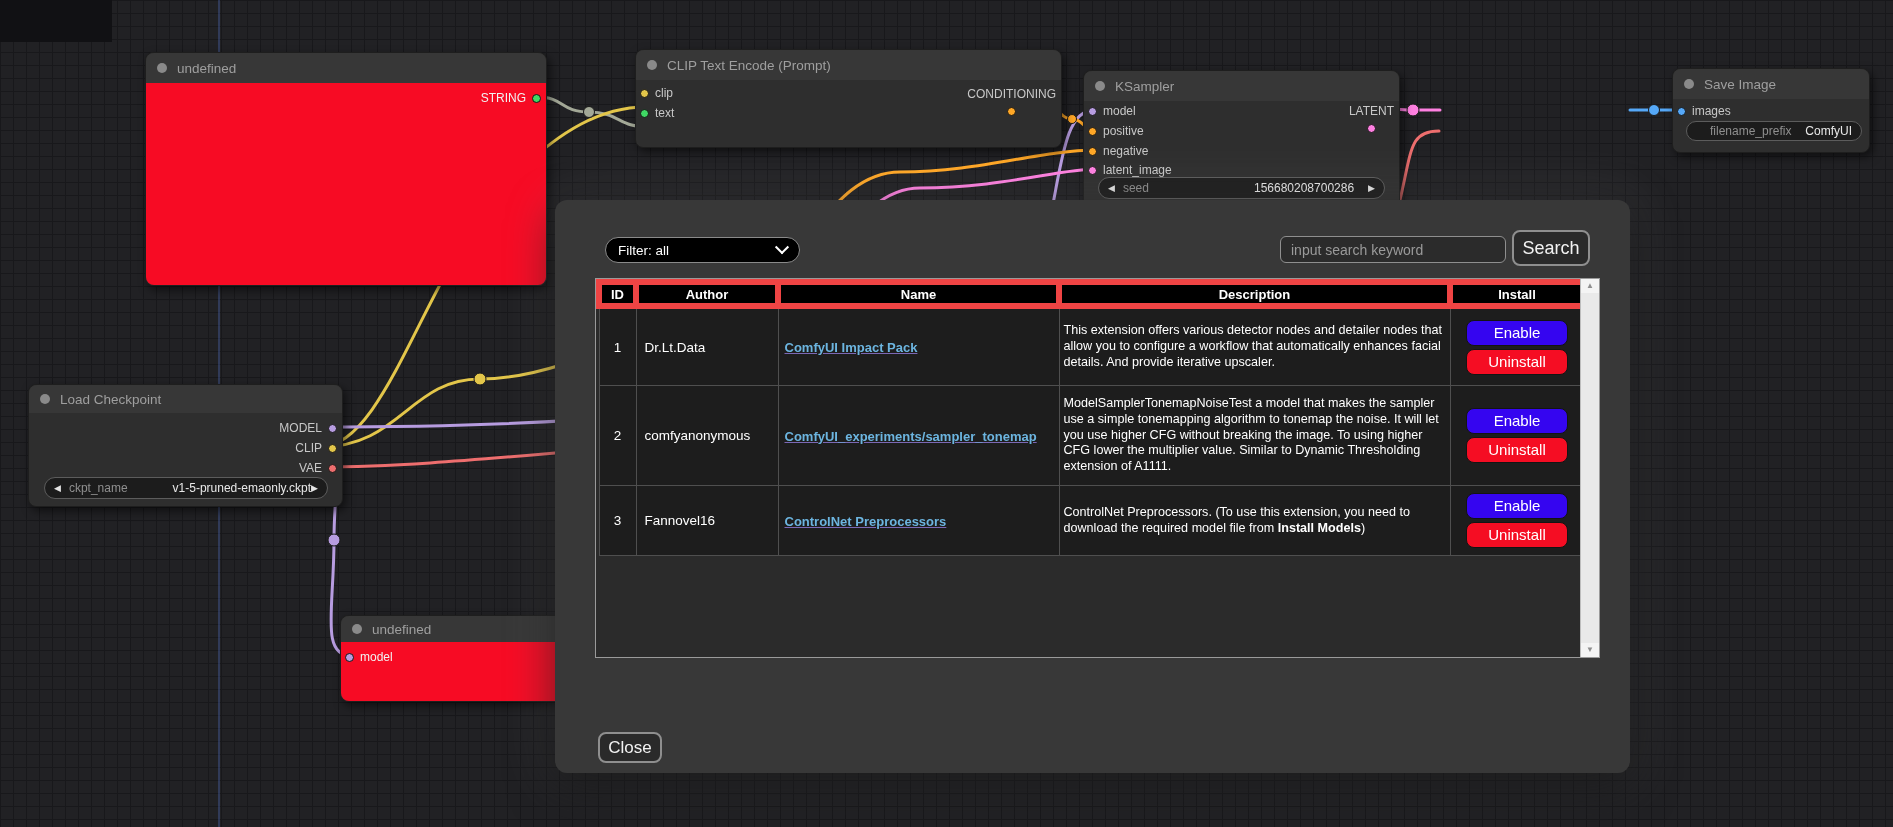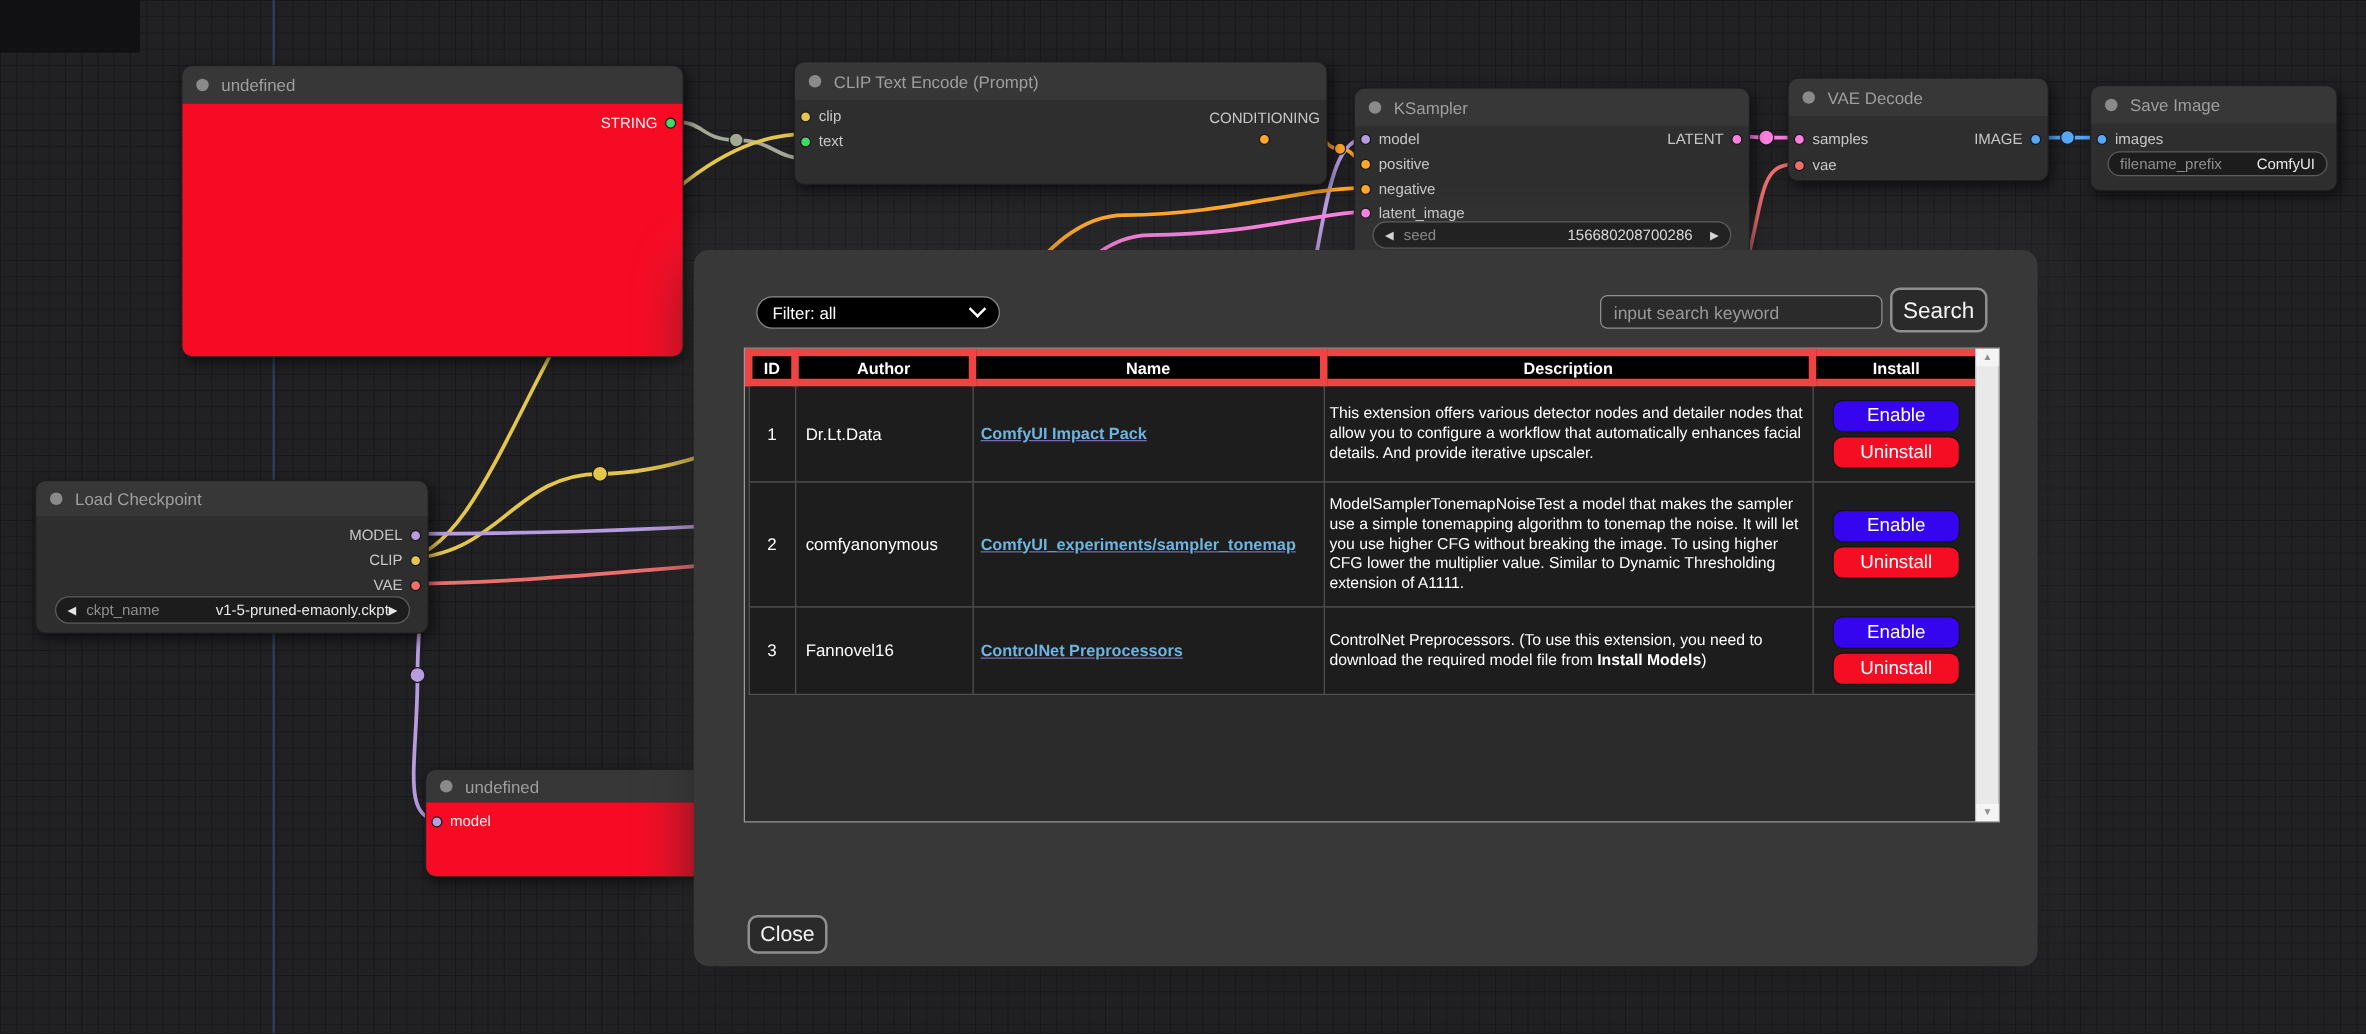--- a/index.html
+++ b/index.html
@@ -153,62 +153,44 @@
       <span>positive</span>
     </div>
     <div class="slot in" style="top:73px;">
       <span class="sdot" style="background:var(--c-cond)"></span>
       <span>negative</span>
     </div>
     <div class="slot in" style="top:92px;">
       <span class="sdot" style="background:var(--c-latent)"></span>
       <span>latent_image</span>
     </div>
-    <div class="slot out" style="top:33px;">
+    <div class="slot out" style="top:33px;flex-direction:column;">
       <span>LATENT</span>
       <span class="sdot" style="background:var(--c-latent)"></span>
     </div>
     <div class="widget" style="left:14px;right:14px;top:106px;">
       <span class="warrow">◀</span>
       <span class="wlabel">seed</span>
       <span class="wvalue">156680208700286</span>
       <span class="warrow wr">▶</span>
     </div>
   </div>
 
-  <div class="node" style="left:1430px;top:62px;width:207px;height:81px;">
-    <div class="titlebar">
-      <div class="tdot"></div>
-      <div class="ttext">VAE Decode</div>
-    </div>
-    <div class="slot in" style="top:41px;">
-      <span class="sdot" style="background:var(--c-latent)"></span>
-      <span>samples</span>
-    </div>
-    <div class="slot in" style="top:62px;">
-      <span class="sdot" style="background:var(--c-vae)"></span>
-      <span>vae</span>
-    </div>
-    <div class="slot out" style="top:41px;">
-      <span>IMAGE</span>
-      <span class="sdot" style="background:var(--c-image)"></span>
-    </div>
-  </div>
 
   <div class="node" style="left:1672px;top:68px;width:196px;height:83px;">
     <div class="titlebar">
       <div class="tdot"></div>
       <div class="ttext">Save Image</div>
     </div>
     <div class="slot in" style="top:35px;">
       <span class="sdot" style="background:var(--c-image)"></span>
       <span>images</span>
     </div>
     <div class="widget" style="left:13px;right:7px;top:52px;height:20px;">
-      <span class="wlabel" style="margin-left:0;">filename_prefix</span>
+      <span class="wlabel" style="margin-left:14px;">filename_prefix</span>
       <span class="wvalue">ComfyUI</span>
     </div>
   </div>
 
   <div class="node" style="left:28px;top:384px;width:313px;height:121px;">
     <div class="titlebar" style="height:28px;">
       <div class="tdot"></div>
       <div class="ttext">Load Checkpoint</div>
     </div>
     <div class="slot out" style="top:36px;">

